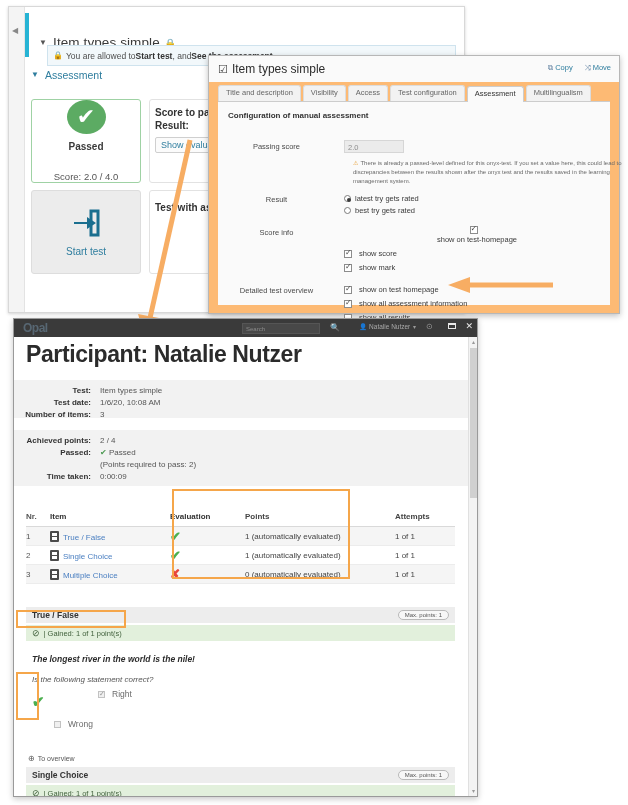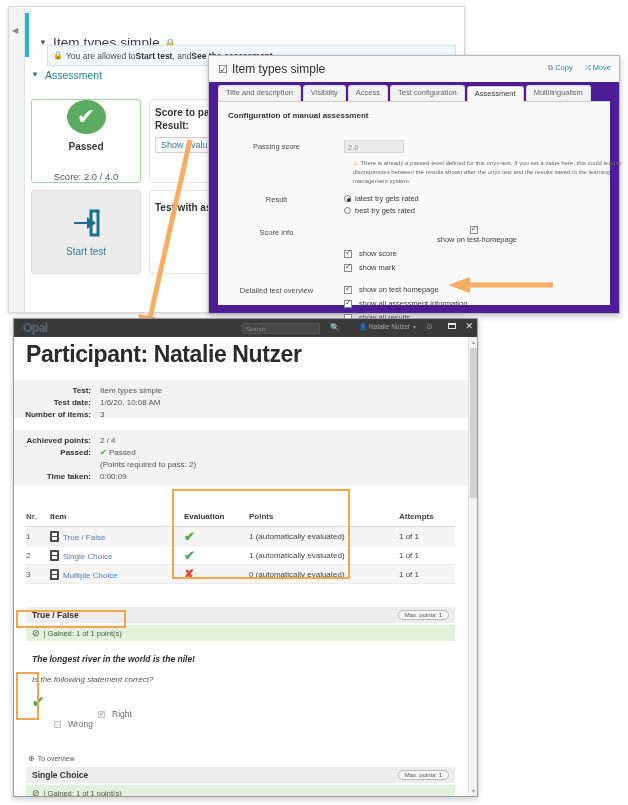--- a/index.html
+++ b/index.html
@@ -89,21 +89,21 @@
   .card-testassess {
     position:absolute; left:140px; top:183px; width:90px; height:84px;
     border:1px solid #e2e2e2; border-radius:3px; background:#fff;
     padding:6px 0 0 5px;
   }
   .card-testassess .l { font-size:10px; font-weight:bold; color:#333; }
 
   
   .dialog {
     position:absolute; left:208px; top:55px; width:412px; height:259px;
-    background:#4c1d95; border:1px solid #b7b7b7;
+    background:#fdba74; border:1px solid #b7b7b7;
     box-shadow: 0 2px 6px rgba(0,0,0,.25);
   }
   .dlg-head { position:relative; height:26px; background:#fafafa; }
   .dlg-title {
     position:absolute; left:9px; top:6px;
     font-size:12px; color:#2c2c2c;
   }
   .dlg-title .chk { font-size:11px; margin-right:4px; color:#333; }
   .dlg-actions { position:absolute; right:8px; top:7px; display:flex; gap:12px; font-size:7.5px; color:#2e7d9e;}
   .dlg-actions span.ic { color:#55789a; margin-right:2px; }
@@ -183,21 +183,21 @@
   .meta-row { display:flex; font-size:8px; line-height:12px; }
   .meta-lbl { width:86px; text-align:right; font-weight:bold; color:#333; padding-right:9px;}
   .meta-val { color:#555; }
 
   .tbl { position:absolute; left:12px; right:22px; font-size:8px; }
   .tbl .hdr { display:flex; font-weight:bold; color:#333; padding-bottom:5px; border-bottom:1px solid #d9d9d9;}
   .tbl .row { display:flex; align-items:center; border-bottom:1px solid #ececec; height:19px; }
   .c-nr{ width:24px; color:#555;}
   .c-item{ width:120px; }
   .c-item a{ color:#4a7fc1; text-decoration:none; }
-  .c-eval{ width:65px;margin-left:14px; }
+  .c-eval{ width:75px; }
   .c-pts{ width:150px; color:#444;}
   .c-att{ flex:1; text-align:left; color:#444;}
   .itemicon{
     display:inline-block; width:9px; height:11px; background:#4b4b4b; border-radius:1px;
     vertical-align:-2px; margin-right:4px; position:relative;
   }
   .itemicon::before{content:"";position:absolute;left:2px;top:2px;width:5px;height:3px;background:#fff;}
   .itemicon::after{content:"";position:absolute;left:2px;top:6px;width:5px;height:3px;background:#fff;}
   .tick{ color:#4caf50; font-size:13px; font-weight:bold; }
   .cross{ color:#e8453c; font-size:12px; font-weight:bold; }
@@ -473,21 +473,21 @@
         <span class="maxpts">Max. points: 1</span>
       </div>
       <div class="qgain" style="top:288px;">
         <span class="ok">⊘</span>
           <span>| Gained: 1 of 1 point(s)</span>
       </div>
       <div class="qtext" style="top:317px;font-style:italic;">The longest river in the world is the nile!</div>
       <div class="qsub" style="top:338px;">Is the following statement correct?</div>
 
       <div class="big-tick" style="top:357px;">✔</div>
-      <div class="optrow" style="top:372px;padding-left:44px;">
+      <div class="optrow" style="top:352px;padding-left:44px;">
         <span class="optcb on"></span>
           <span>Right</span>
       </div>
       <div class="optrow" style="top:382px;">
         <span class="optcb"></span>
           <span>Wrong</span>
       </div>
 
       <div class="tooverview" style="top:417px;">
         <span class="ic">⊕</span><span>To overview</span>

